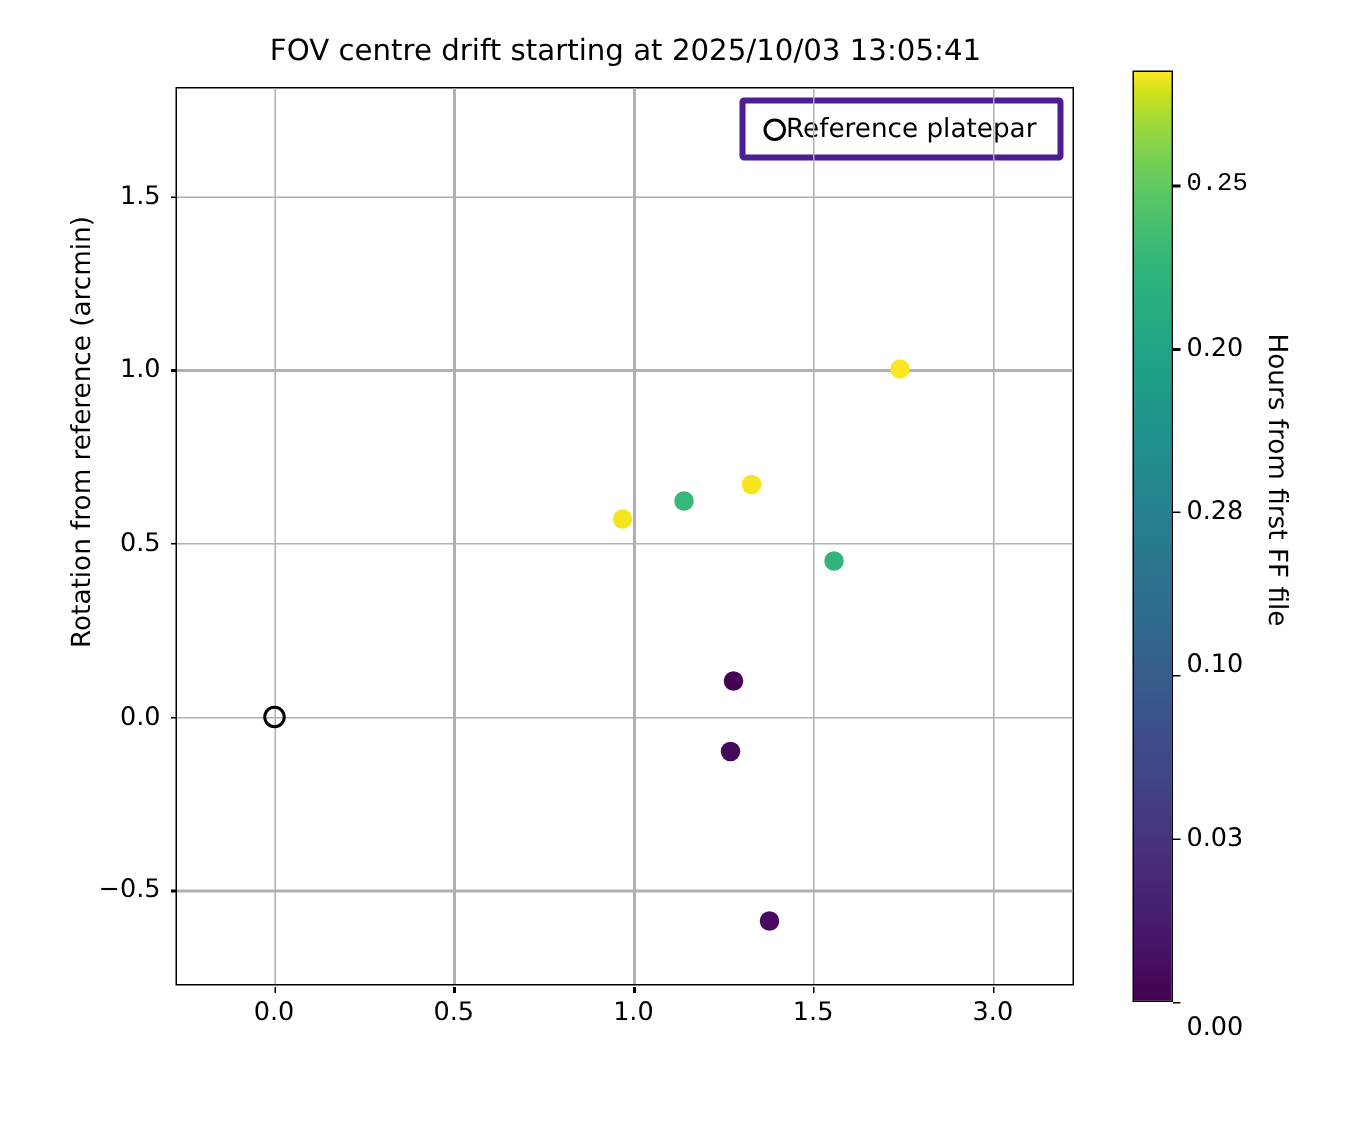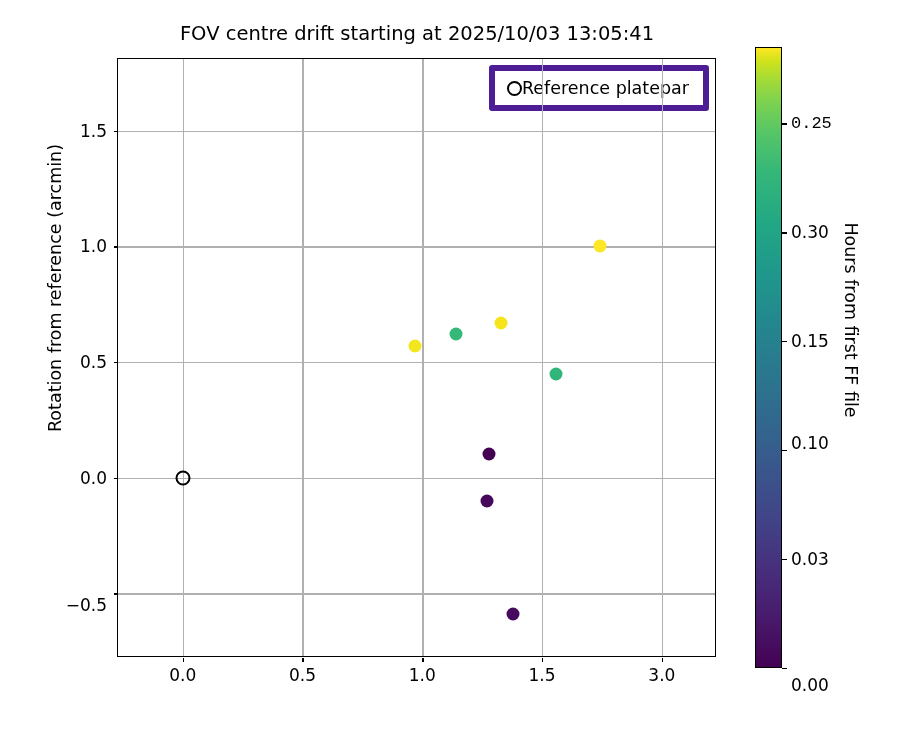--- a/index.html
+++ b/index.html
@@ -132,21 +132,21 @@
   
   #legend {
     position: absolute;
     right: 6px;
     top: 6px;
     display: flex;
     align-items: center;
     gap: 0;
     padding: 7px 14px 7px 12px;
     background: rgba(255,255,255,0.85);
-    border: 6px solid #4c1d95;
+    border: 4px solid #4c1d95;
     border-radius: 3px;
   }
   #legend-marker {
     width: 15px;
     height: 15px;
     border-radius: 50%;
     border: 2.1px solid #000;
     background: transparent;
     box-sizing: border-box;
     flex: 0 0 auto;
@@ -241,21 +241,21 @@
       <div class="tick-x" style="left: 304.292px;"></div>
       <div class="ticklabel-x" style="left: 304.292px;">1.0</div>
       <div class="gridline-v" style="left: 424.092px;"></div>
       <div class="tick-x" style="left: 424.092px;"></div>
       <div class="ticklabel-x" style="left: 424.092px;">1.5</div>
       <div class="gridline-v" style="left: 543.892px;"></div>
       <div class="tick-x" style="left: 543.892px;"></div>
       <div class="ticklabel-x" style="left: 543.892px;">3.0</div>
       <div class="gridline-h" style="top: 534.243px;"></div>
       <div class="tick-y" style="top: 534.243px;"></div>
-      <div class="ticklabel-y" style="top: 534.243px; margin-top: 12px;">−0.5</div>
+      <div class="ticklabel-y" style="top: 534.243px;">−0.5</div>
       <div class="gridline-h" style="top: 418.606px;"></div>
       <div class="tick-y" style="top: 418.606px;"></div>
       <div class="ticklabel-y" style="top: 418.606px;">0.0</div>
       <div class="gridline-h" style="top: 302.969px;"></div>
       <div class="tick-y" style="top: 302.969px;"></div>
       <div class="ticklabel-y" style="top: 302.969px;">0.5</div>
       <div class="gridline-h" style="top: 187.332px;"></div>
       <div class="tick-y" style="top: 187.332px;"></div>
       <div class="ticklabel-y" style="top: 187.332px;">1.0</div>
       <div class="gridline-h" style="top: 71.695px;"></div>
@@ -276,21 +276,21 @@
 
   <div id="colorbar-wrap">
     <div id="colorbar-gradient"></div>
   <div class="cbar-tick" style="top: 621px;"></div>
       <div class="cbar-ticklabel" style="top: 638px;">0.00</div>
       <div class="cbar-tick" style="top: 512.053px;"></div>
       <div class="cbar-ticklabel" style="top: 512.053px;">0.03</div>
       <div class="cbar-tick" style="top: 403.105px;"></div>
       <div class="cbar-ticklabel" style="top: 396px;">0.10</div>
       <div class="cbar-tick" style="top: 294.158px;"></div>
-      <div class="cbar-ticklabel" style="top: 294.158px;">0.15</div>
+      <div class="cbar-ticklabel" style="top: 294.158px;">0.28</div>
       <div class="cbar-tick" style="top: 185.211px;"></div>
-      <div class="cbar-ticklabel" style="top: 185.211px;">0.30</div>
+      <div class="cbar-ticklabel" style="top: 185.211px;">0.20</div>
       <div class="cbar-tick" style="top: 76.2632px;"></div>
       <div class="cbar-ticklabel" style="top: 76.2632px; font-family: Liberation Mono, monospace;">0.25</div>
     </div>
   <div id="cbar-label">Hours from first FF file</div>
 
 </div>
 
 </body></html>

